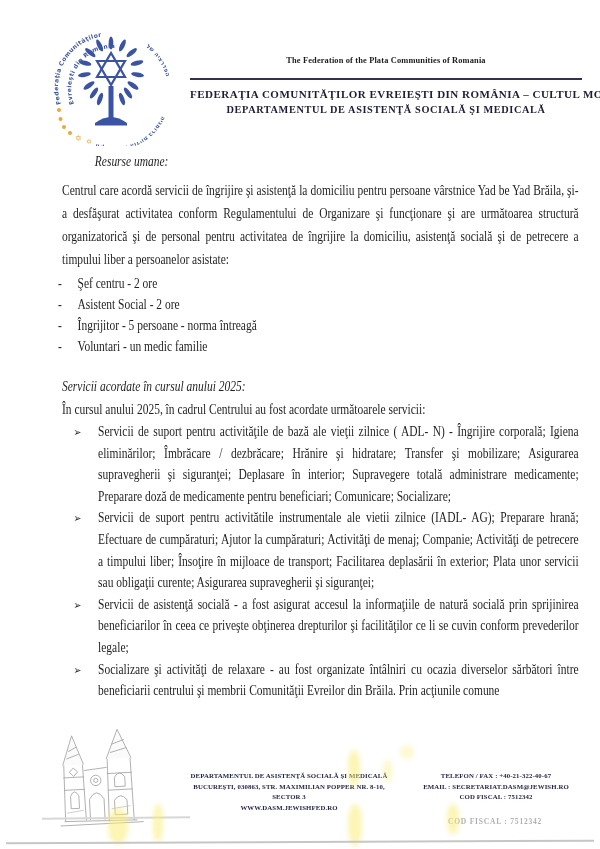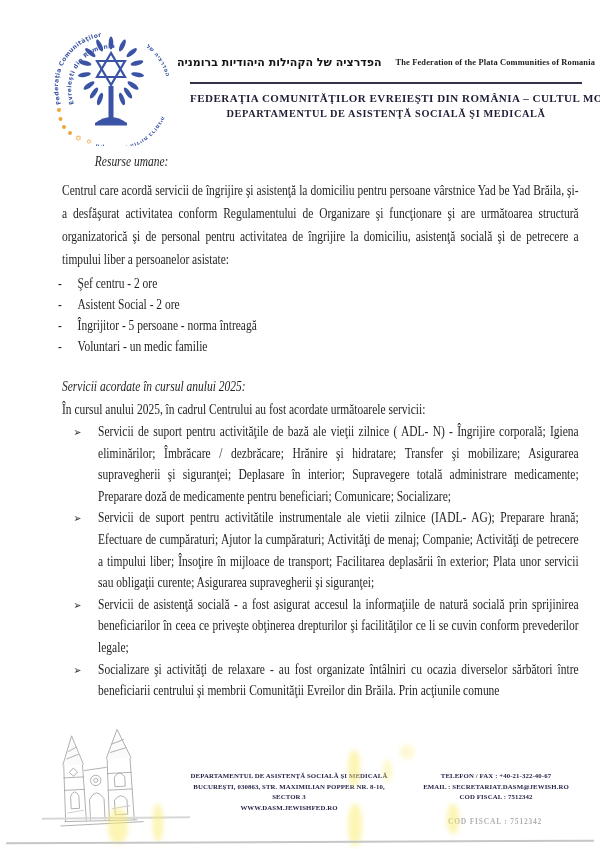--- a/index.html
+++ b/index.html
@@ -109,21 +109,20 @@
         <circle cx="12.5" cy="87" r="2"></circle>
         <circle cx="16" cy="95" r="2"></circle>
         <circle cx="22" cy="101" r="2"></circle>
         <text x="27" y="109" font-size="8" font-family="'DejaVu Sans',sans-serif">✡</text>
         <text x="38" y="112" font-size="7" font-family="'DejaVu Sans',sans-serif">✡</text>
       </g>
     </svg>
 
     <div class="header-text">
       <div class="bi-line">
-        <span class="hebrew-line">הפדרציה של הקהילות היהודיות ברומניה</span>
         <span class="english-line">The Federation of the Plata Communities of Romania</span>
       </div>
       <hr class="head-rule">
       <div class="org-line">FEDERAŢIA COMUNITĂŢILOR EVREIEŞTI DIN ROMÂNIA – CULTUL MOZAIC</div>
       <div class="dept-line">DEPARTAMENTUL DE ASISTENŢĂ SOCIALĂ ŞI MEDICALĂ</div>
     </div>
   </div>
 
   <div class="doc-body">
 

